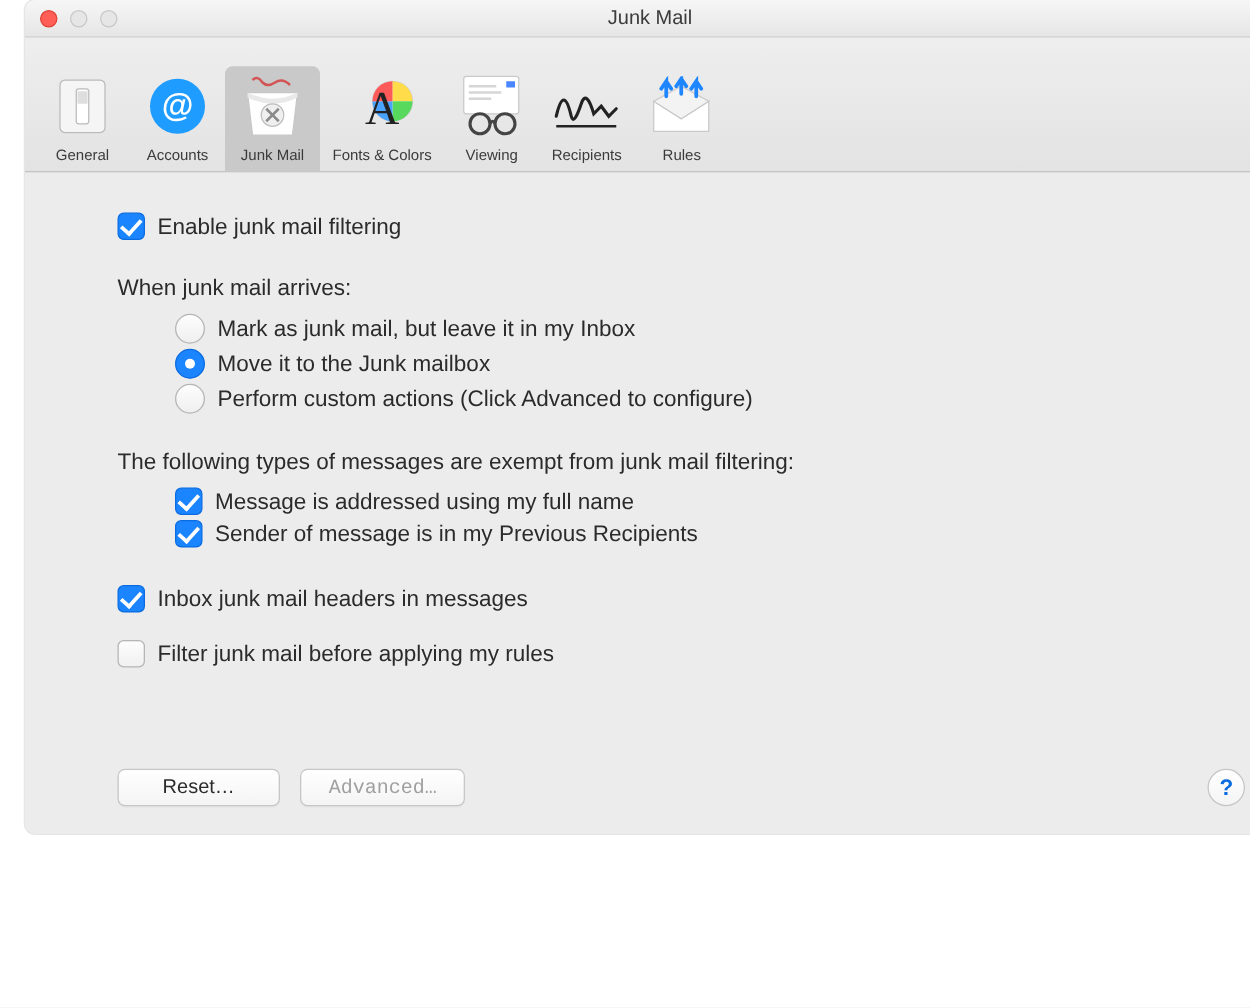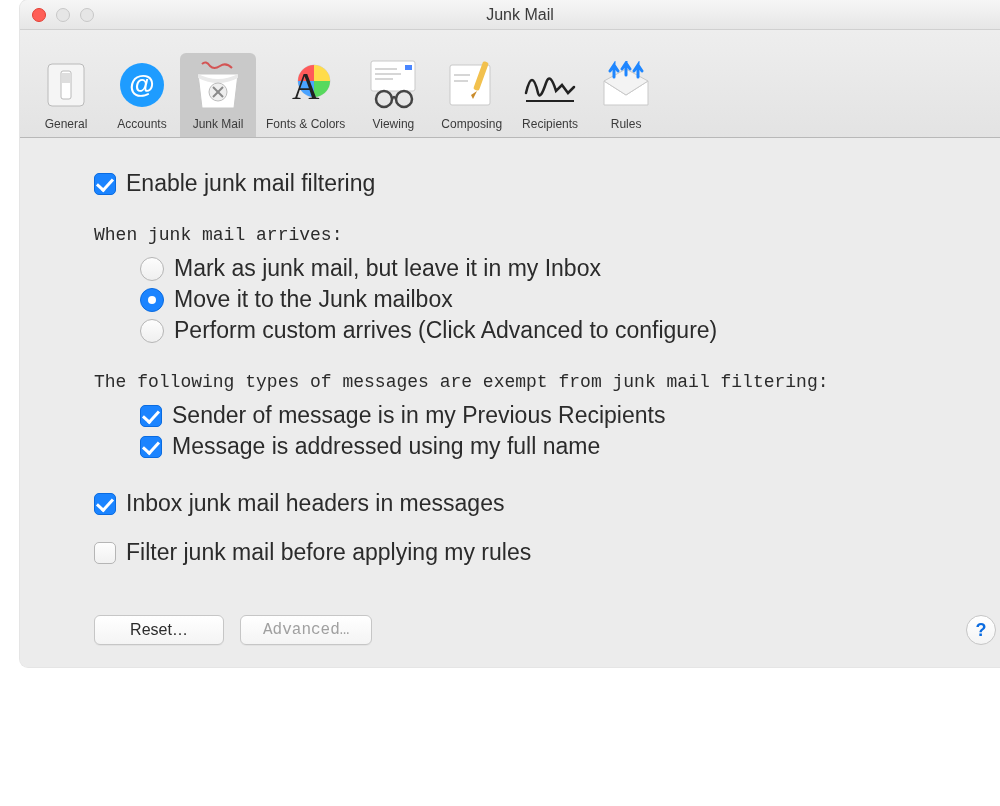--- a/index.html
+++ b/index.html
@@ -93,21 +93,20 @@
   }
   .row {
     display: flex;
     align-items: center;
     gap: 10px;
     margin: 4px 0;
   }
   .section-heading {
     font-size: 18px;
     margin: 28px 0 10px 0;
-    font-family: Liberation Mono, monospace;
   }
   .indent { padding-left: 46px; }
   .checkbox {
     width: 22px;
     height: 22px;
     border-radius: 5px;
     border: 1px solid #b5b5b5;
     background: linear-gradient(#fdfdfd, #f1f1f1);
     position: relative;
     flex-shrink: 0;
@@ -141,21 +140,21 @@
     border-color: #0a6be0;
   }
   .radio.selected::after {
     content: "";
     position: absolute;
     left: 7px; top: 7px;
     width: 8px; height: 8px;
     background: #fff;
     border-radius: 50%;
   }
-  .option-label { font-size: 23px; }
+  .option-label { font-size: 18px; }
   .footer-buttons {
     position: absolute;
     left: 74px;
     bottom: 22px;
     display: flex;
     gap: 16px;
     align-items: center;
   }
   .push-button {
     min-width: 130px;
@@ -269,32 +268,20 @@
           <line x1="8" y1="15" x2="34" y2="15" stroke="#d6d6d6" stroke-width="2"></line>
           <line x1="8" y1="20" x2="26" y2="20" stroke="#d6d6d6" stroke-width="2"></line>
           <circle cx="17" cy="40" r="8" fill="none" stroke="#444" stroke-width="2.5"></circle>
           <circle cx="37" cy="40" r="8" fill="none" stroke="#444" stroke-width="2.5"></circle>
           <path d="M25 40 Q27 36 29 40" fill="none" stroke="#444" stroke-width="2.5"></path>
         </svg>
       </span>
       <span class="label">Viewing</span>
     </div>
 
-    <div class="toolbar-item">
-      <span class="icon-slot">
-        <svg width="52" height="52" viewBox="0 0 52 52">
-          <rect x="4" y="6" width="40" height="40" rx="2" fill="#ffffff" stroke="#c9c9c9"></rect>
-          <rect x="32" y="2" width="6" height="30" rx="2" fill="#f2c14e" transform="rotate(20 35 17)"></rect>
-          <polygon points="25,36 31,32 27,40" fill="#c98b2a"></polygon>
-          <line x1="8" y1="16" x2="24" y2="16" stroke="#d6d6d6" stroke-width="2"></line>
-          <line x1="8" y1="22" x2="22" y2="22" stroke="#d6d6d6" stroke-width="2"></line>
-        </svg>
-      </span>
-      <span class="label">Composing</span>
-    </div>
 
     <div class="toolbar-item">
       <span class="icon-slot">
         <svg width="56" height="44" viewBox="0 0 56 44">
           <path d="M4 30 Q10 4 16 30 Q18 38 24 20 Q28 8 34 28 L40 22 L46 30 L52 24" fill="none" stroke="#222" stroke-width="2.5" stroke-linecap="round"></path>
           <line x1="4" y1="38" x2="52" y2="38" stroke="#222" stroke-width="2"></line>
         </svg>
       </span>
       <span class="label">Recipients</span>
     </div>
@@ -327,34 +314,34 @@
       <div class="row">
         <div class="radio"></div>
         <span class="option-label">Mark as junk mail, but leave it in my Inbox</span>
       </div>
       <div class="row">
         <div class="radio selected"></div>
         <span class="option-label">Move it to the Junk mailbox</span>
       </div>
       <div class="row">
         <div class="radio"></div>
-        <span class="option-label">Perform custom arrives (Click Advanced to configure)</span>
+        <span class="option-label">Perform custom actions (Click Advanced to configure)</span>
       </div>
     </div>
 
     <div class="section-heading">The following types of messages are exempt from junk mail filtering:</div>
 
     <div class="indent">
+      <div class="row">
+        <div class="checkbox checked"></div>
+        <span class="option-label">Message is addressed using my full name</span>
+      </div>
       <div class="row">
         <div class="checkbox checked"></div>
         <span class="option-label">Sender of message is in my Previous Recipients</span>
-      </div>
-      <div class="row">
-        <div class="checkbox checked"></div>
-        <span class="option-label">Message is addressed using my full name</span>
       </div>
     </div>
 
     <div style="height:22px"></div>
 
     <div class="row">
       <div class="checkbox checked"></div>
       <span class="option-label">Inbox junk mail headers in messages</span>
     </div>
 

